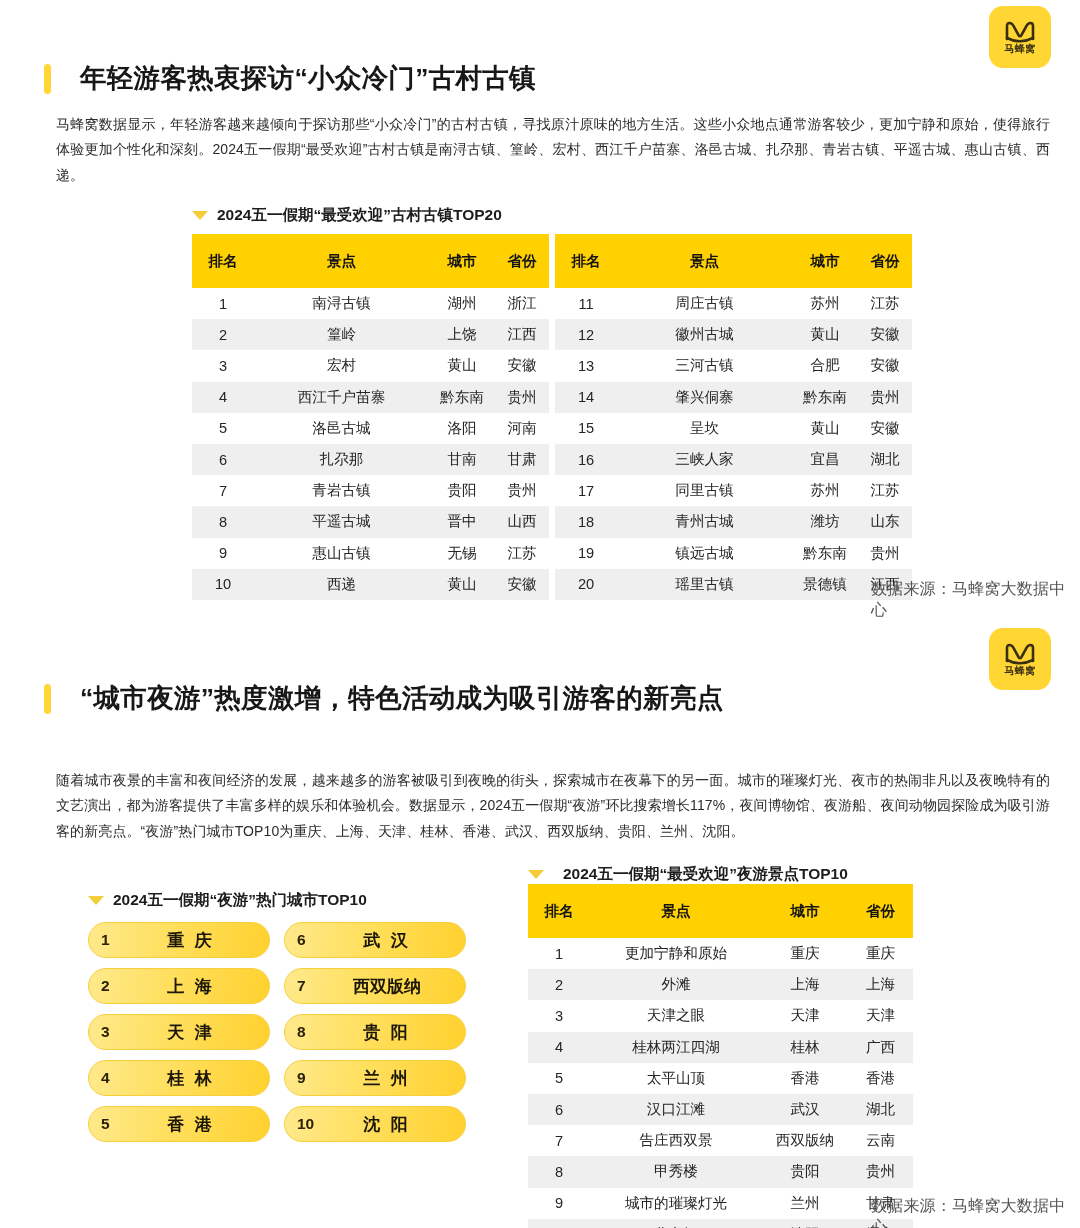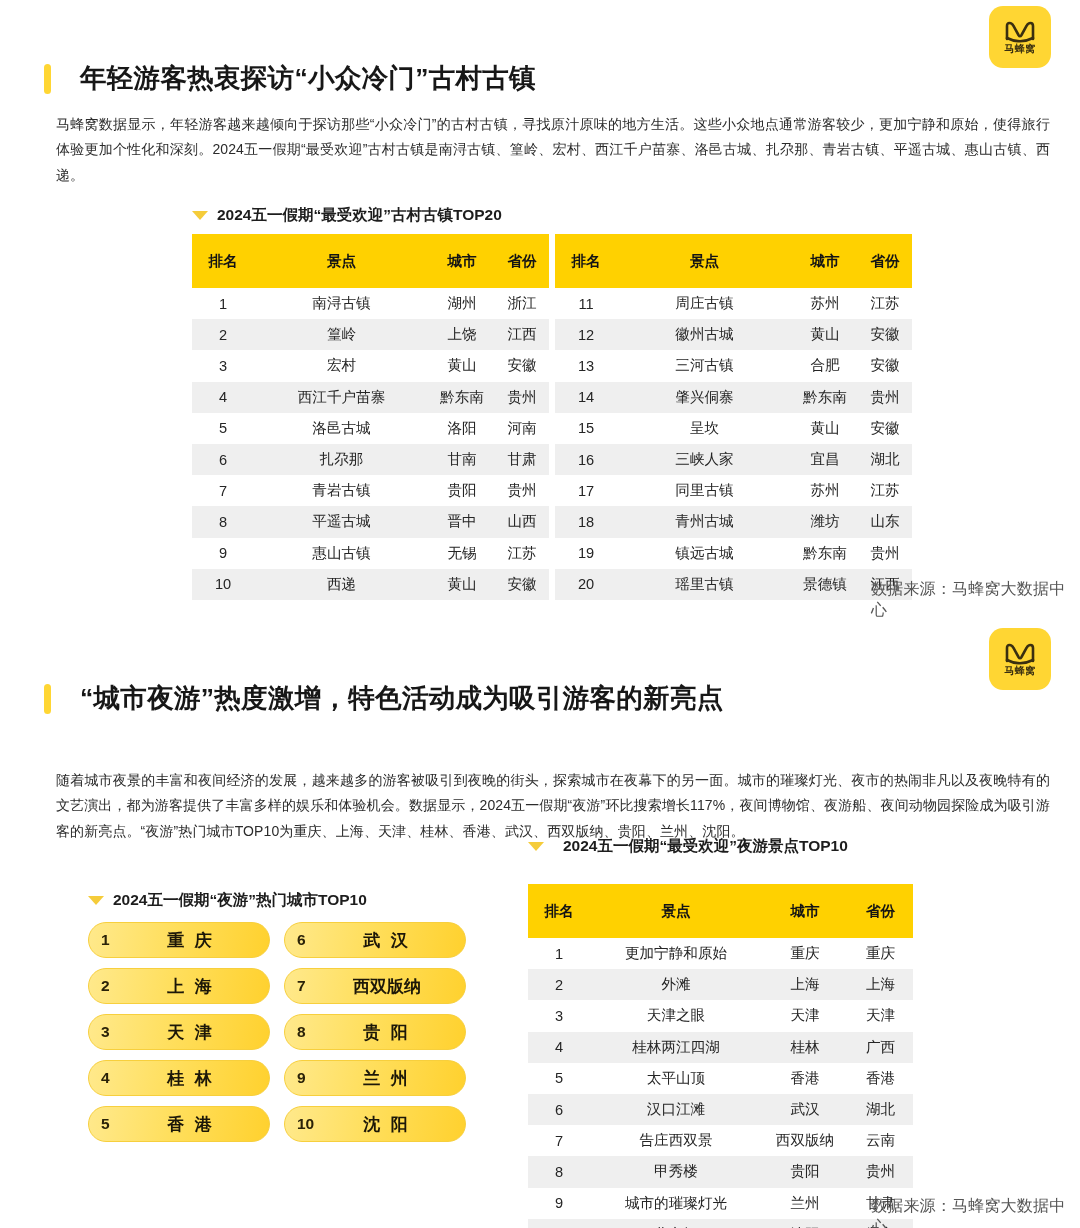--- a/index.html
+++ b/index.html
@@ -428,21 +428,21 @@
     <div class="pill">
       <span class="pill-rank">5</span>
       <span class="pill-name">香 港</span>
     </div>
     <div class="pill">
       <span class="pill-rank">10</span>
       <span class="pill-name">沈 阳</span>
     </div>
   </div>
 
-<div class="caption" style="position:absolute; left:528px; top:836px; width:385px;gap:19px;">
+<div class="caption" style="position:absolute; left:528px; top:864px; width:385px;gap:19px;">
   <span class="tri-down"></span>
   <span>2024五一假期“最受欢迎”夜游景点TOP10</span>
 </div>
 
 <table class="rank-table" id="table10-scenic">
   <colgroup>
       <col style="width:62px">
       <col style="width:172px">
       <col style="width:86px">
       <col style="width:65px">

